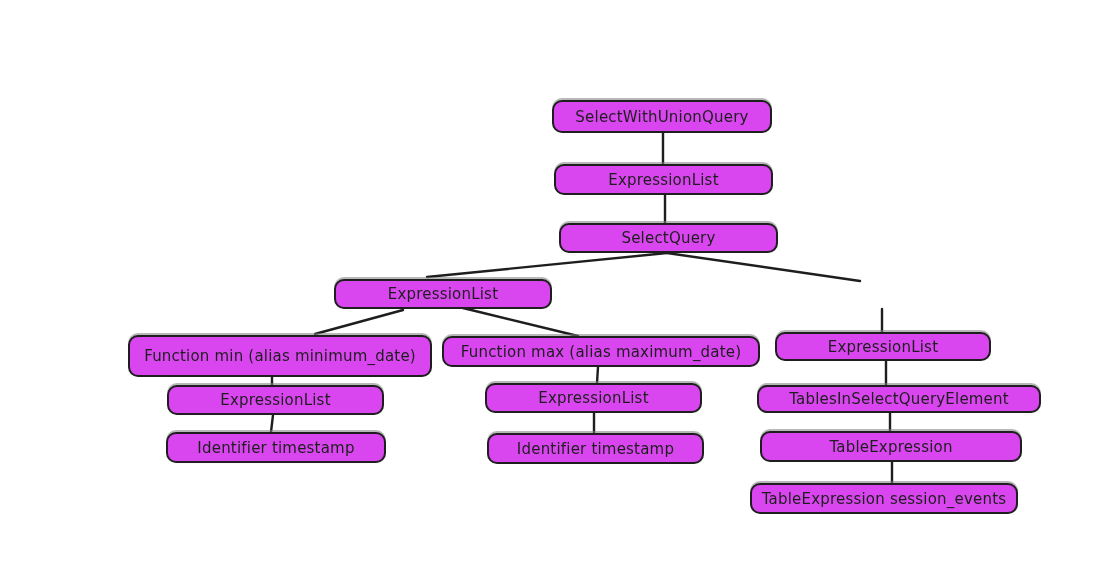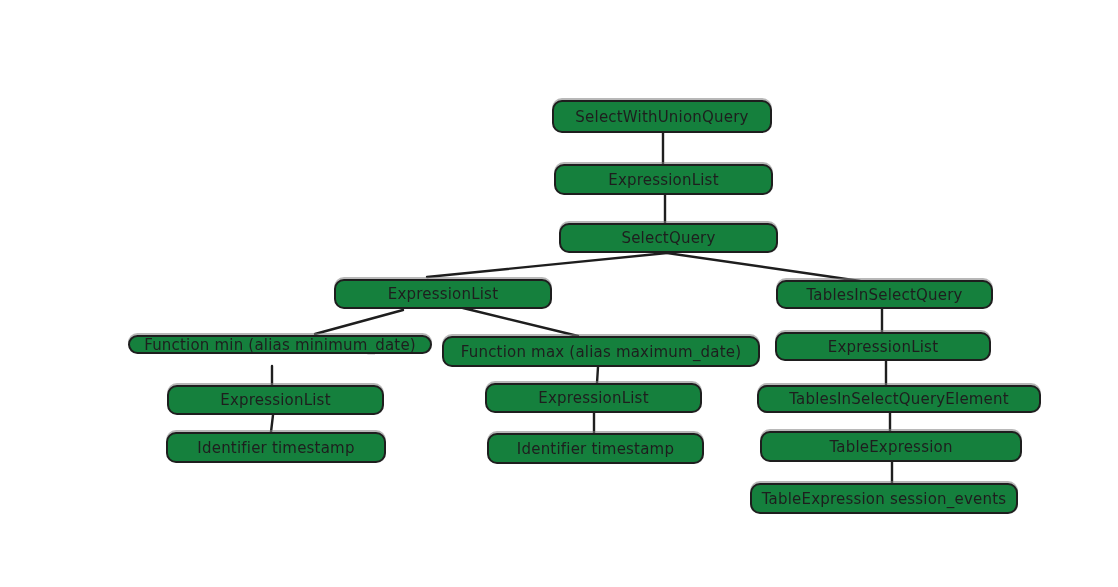--- a/index.html
+++ b/index.html
@@ -21,21 +21,21 @@
     width: 1118px; height: 587px;
   }
   .edges-layer line {
     stroke: #1e1e1e;
     stroke-width: 2.4;
     stroke-linecap: round;
   }
   .node {
     position: absolute;
     box-sizing: border-box;
-    background: #15803d;
+    background: #d946ef;
     border: 2.2px solid #1e1e1e;
     border-radius: 10px;
     box-shadow: 0 -2px 0 0 rgba(125,125,125,0.55), 1px 1px 0 -1px rgba(160,160,160,0.35);
     display: flex;
     align-items: center;
     justify-content: center;
     color: #1e1e1e;
     font-size: 15px;
     letter-spacing: 0.2px;
     white-space: nowrap;
@@ -60,22 +60,21 @@
     <line x1="882" y1="309" x2="882" y2="332"></line>
     <line x1="886" y1="361" x2="886" y2="385"></line>
     <line x1="890" y1="413" x2="890" y2="431"></line>
     <line x1="892" y1="462" x2="892" y2="483"></line>
   </svg>
 
   <div class="node" style="left:552px; top:100px; width:220px; height:33px;">SelectWithUnionQuery</div>
   <div class="node" style="left:554px; top:164px; width:219px; height:31px;">ExpressionList</div>
   <div class="node" style="left:559px; top:223px; width:219px; height:30px;">SelectQuery</div>
   <div class="node" style="left:334px; top:279px; width:218px; height:30px;">ExpressionList</div>
-  <div class="node" style="left:776px; top:280px; width:217px; height:29px;">TablesInSelectQuery</div>
-  <div class="node" style="left:128px; top:335px; width:304px; height:19px;">Function min (alias minimum_date)</div>
+  <div class="node" style="left:128px; top:335px; width:304px; height:42px;">Function min (alias minimum_date)</div>
   <div class="node" style="left:442px; top:336px; width:318px; height:31px;">Function max (alias maximum_date)</div>
   <div class="node" style="left:775px; top:332px; width:216px; height:29px;">ExpressionList</div>
   <div class="node" style="left:167px; top:385px; width:217px; height:30px;">ExpressionList</div>
   <div class="node" style="left:485px; top:383px; width:217px; height:30px;">ExpressionList</div>
   <div class="node" style="left:757px; top:385px; width:284px; height:28px;">TablesInSelectQueryElement</div>
   <div class="node" style="left:166px; top:432px; width:220px; height:31px;">Identifier timestamp</div>
   <div class="node" style="left:487px; top:433px; width:217px; height:31px;">Identifier timestamp</div>
   <div class="node" style="left:760px; top:431px; width:262px; height:31px;">TableExpression</div>
   <div class="node" style="left:750px; top:483px; width:268px; height:31px;">TableExpression session_events</div>
 

